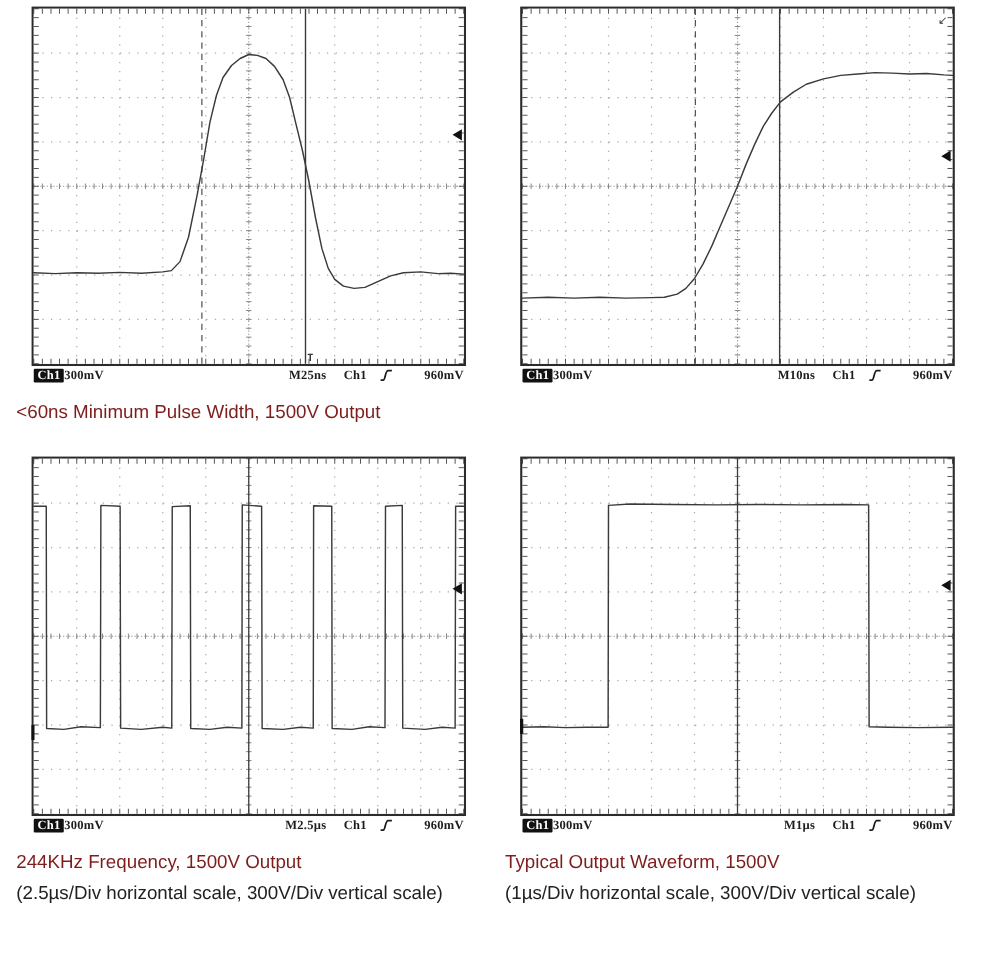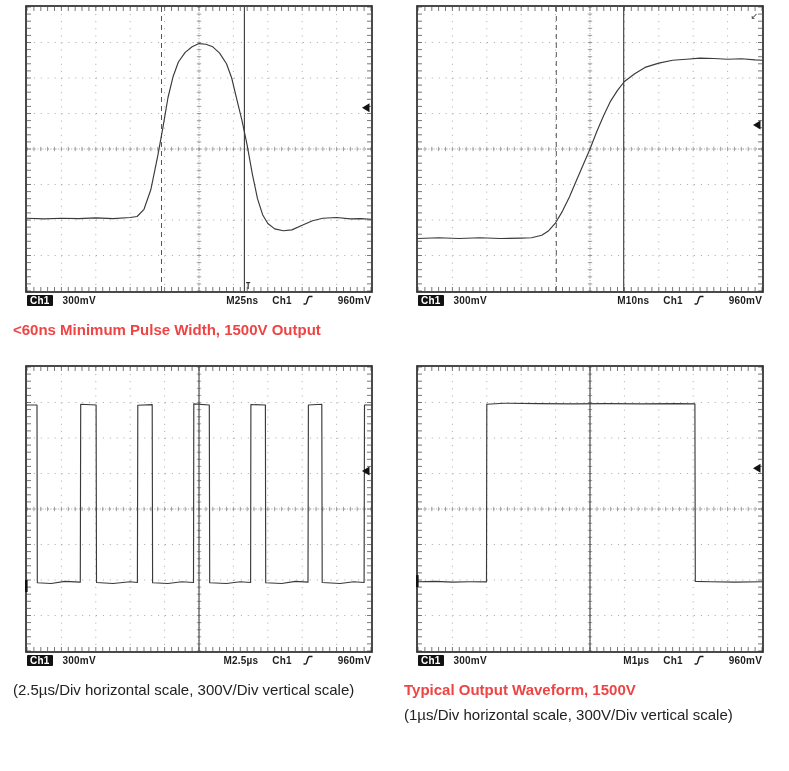--- a/index.html
+++ b/index.html
@@ -12,32 +12,32 @@
     display:grid;
     grid-template-columns:348px 346px;
     column-gap:43px; row-gap:23px;
     padding:5px 0 0 25px;
   }
   figure.cell { display:block; }
   .scope { width:348px; }
   .scope-svg { display:block; background:#fff; }
   .status {
     display:flex; align-items:center; height:14px; width:348px;
-    font-family:Liberation Sans, sans-serif; font-size:10px; font-weight:700;
+    font-family:Liberation Serif, serif; font-size:10px; font-weight:700;
     color:#1c1c1c; padding:0 2px; letter-spacing:0.2px;
   }
   .chbox { background:#111; color:#fff; padding:0 3px; border-radius:1px; }
-  .chscale { margin-left:10px; }
+  .chscale { }
   .spacer { flex:1; }
   .timebase { margin-left:0; }
   .trig-src { margin-left:14px; }
   .slope { margin-left:10px; display:flex; align-items:center; }
   .trig-lvl { margin-left:24px; }
   figcaption { margin:10px 0 0 -12px; white-space:nowrap; }
-  .cap-title { font-size:15px; font-weight:700; color:#ef4444; line-height:25px; }
+  .cap-title { font-size:15px; font-weight:400; color:#7f1d1d; line-height:25px; }
   .cap-sub   { font-size:15px; font-weight:400; color:#222; line-height:25px; }
 </style>
 </head>
 <body>
 
 <div class="page">
   <div class="grid">
 
     <figure class="cell">
       <div class="scope">
@@ -996,20 +996,21 @@
           <span class="trig-src">Ch1</span>
           <span class="slope">
               <svg width="12" height="12" viewBox="0 0 12 12">
                 <path d="M1.5,10 H3.5 C5.5,10 5,2.5 7.5,2.5 H10.5" fill="none" stroke="#1c1c1c" stroke-width="1.4"></path>
               </svg>
             </span>
           <span class="trig-lvl">960mV</span>
         </div>
       </div>
       <figcaption>
+        <div class="cap-title">244KHz Frequency, 1500V Output</div>
         <div class="cap-sub">(2.5µs/Div horizontal scale, 300V/Div vertical scale)</div>
       </figcaption>
     </figure>
 
     <figure class="cell">
       <div class="scope">
         <svg class="scope-svg" width="348" height="288">
             <line x1="36.4" y1="2" x2="36.4" y2="286" stroke="#a9a9a9" stroke-width="1" stroke-dasharray="1 6.1"></line>
             <line x1="70.8" y1="2" x2="70.8" y2="286" stroke="#a9a9a9" stroke-width="1" stroke-dasharray="1 6.1"></line>
             <line x1="105.2" y1="2" x2="105.2" y2="286" stroke="#a9a9a9" stroke-width="1" stroke-dasharray="1 6.1"></line>

